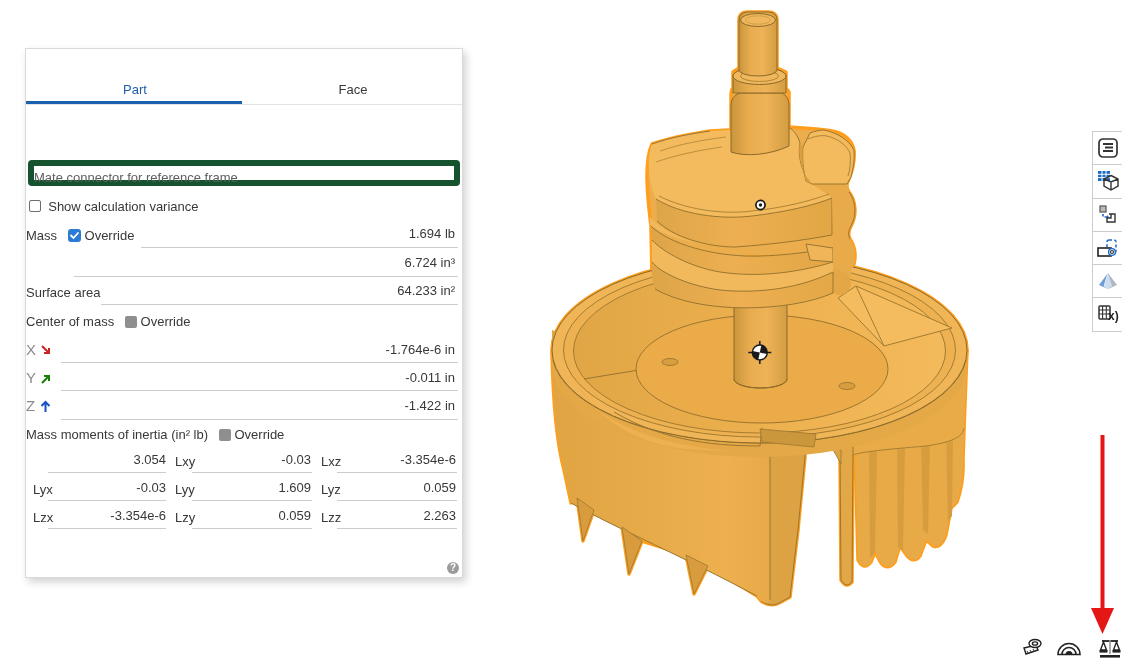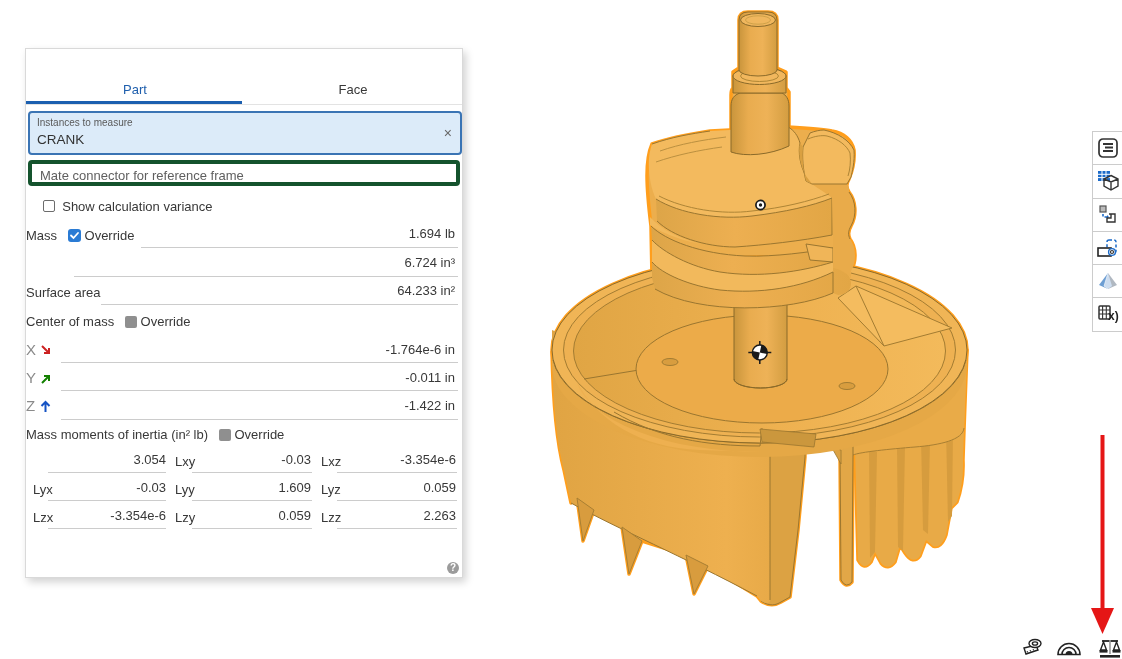--- a/index.html
+++ b/index.html
@@ -10,21 +10,21 @@
 .xbtn{position:absolute;left:415px;top:3px;width:22px;height:22px;color:#c43a3d;font-weight:bold;font-size:17px;text-align:center;line-height:22px}
 .tabs{position:absolute;left:0;top:28px;width:100%;height:27px;border-bottom:1px solid #e3e3e3}
 .tab{position:absolute;top:0;width:50%;height:100%;text-align:center;line-height:26px}
 .tabP{left:0;color:#1f5fad}
 .tabF{left:50%;color:#383838}
 .tabline{position:absolute;left:0;top:24px;width:216px;height:3px;background:#1b5faf}
 .inst{position:absolute;left:2px;top:62px;width:430px;height:40px;background:#dcebf9;border:2px solid #3a74b4;border-radius:4px}
 .inst .lab{position:absolute;left:7px;top:4px;font-size:10px;color:#5a5a5a}
 .inst .val{position:absolute;left:7px;top:19px;font-size:13.5px;color:#333}
 .inst .x{position:absolute;right:8px;top:12px;color:#666;font-size:14px}
-.mate{position:absolute;left:2px;top:111px;width:432px;height:26px;border:4px solid #14532d;border-radius:4px;line-height:24px;color:#5f5f5f;padding-left:8px;box-sizing:border-box}
+.mate{position:absolute;left:2px;top:111px;width:432px;height:26px;border:6px solid #14532d;border-radius:4px;line-height:24px;color:#5f5f5f;box-sizing:border-box}
 .row{position:absolute;left:0;width:100%;height:20px;line-height:20px}
 .cb{display:inline-block;width:10px;height:10px;border:1.6px solid #6c6c6c;border-radius:2px;vertical-align:-1px}
 .cbg{display:inline-block;width:12px;height:12px;background:#8f8f8f;border-radius:2px;vertical-align:-2px}
 .cbb{display:inline-block;width:13px;height:13px;background:#2a7bd4;border-radius:3px;vertical-align:-2px;position:relative}
 .cbb svg{position:absolute;left:1px;top:1px}
 .val{position:absolute;text-align:right;color:#383838}
 .ul{position:absolute;height:1px;background:#ccc}
 .axl{font-size:15px;color:#8a8a8a}
 .qm{position:absolute;left:421px;top:513px;width:12px;height:12px;border-radius:50%;background:#9b9b9b;color:#fff;font-size:10px;font-weight:bold;text-align:center;line-height:12px}
 .ricons{position:absolute;left:1092px;top:131px;width:30px;height:200px;border-left:1px solid #ccc;border-top:1px solid #ccc}
@@ -174,28 +174,23 @@
   </g>
 </g>
 </svg>
 
 <div class="dlg">
   <div class="tabs">
       <div class="tab tabP">Part</div>
       <div class="tab tabF">Face</div>
       <div class="tabline"></div>
     </div>
-  <div class="inst">
-      <div class="lab">Instances to measure</div>
-      <div class="val">CRANK</div>
-      <div class="x">×</div>
-    </div>
   <div class="mate">Mate connector for reference frame</div>
 
-  <div class="row" style="top:148px"><span style="margin-left:17px"><span class="cb"></span>&nbsp; Show calculation variance</span></div>
+  <div class="row" style="top:148px"><span style="margin-left:3px"><span class="cb"></span>&nbsp; Show calculation variance</span></div>
 
   <div class="row" style="top:177px">Mass &nbsp;&nbsp;<span class="cbb"><svg width="11" height="11" viewBox="0 0 11 11">
           <path d="M2,5.5 L4.5,8 L9,3" stroke="#fff" stroke-width="1.8" fill="none" stroke-linecap="round"></path>
         </svg></span> Override</div>
   <div class="val" style="top:177px;right:7px">1.694 lb</div>
   <div class="ul" style="left:115px;top:198px;width:317px"></div>
 
   <div class="val" style="top:206px;right:7px">6.724 in³</div>
   <div class="ul" style="left:48px;top:227px;width:384px"></div>
 

